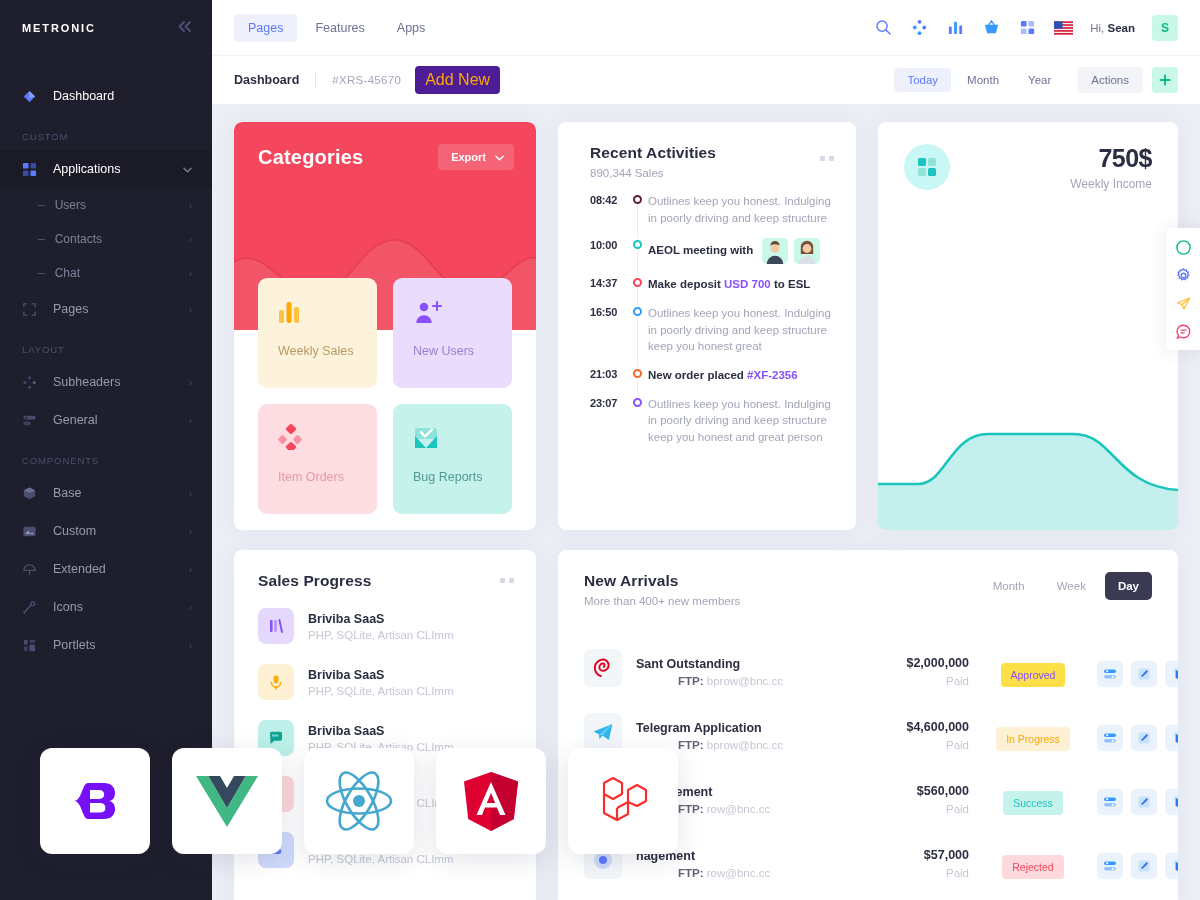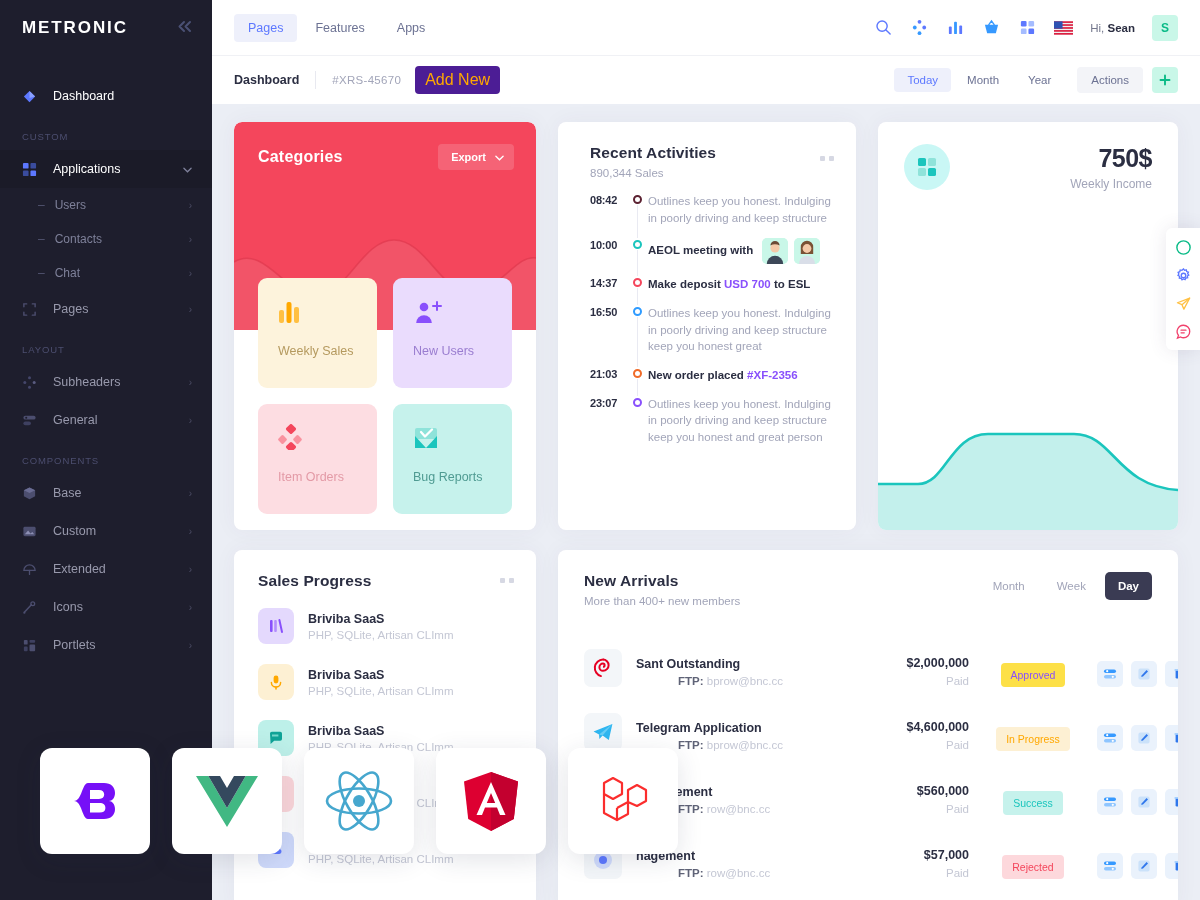--- a/index.html
+++ b/index.html
@@ -16,21 +16,21 @@
   .sidebar {
     width: 212px; height: 900px; flex: 0 0 212px;
     background: #1E1E2D; position: relative; z-index: 5;
     overflow: hidden;
   }
   .brand {
     height: 55px; display: flex; align-items: center; justify-content: space-between;
     padding: 0 20px 0 22px;
   }
   .brand-logo {
-    color: #fff; font-size: 17px; font-weight: 700; letter-spacing: 1.9px;
+    color: #fff; font-size: 11px; font-weight: 700; letter-spacing: 1.9px;
   }
   .brand-collapse { color: #4A5074; font-size: 16px; line-height: 1; cursor: pointer; }
   .nav { padding-top: 22px; }
   .nav-section {
     font-size: 9.5px; letter-spacing: 0.9px; color: #4C4E6F;
     padding: 16px 22px 8px; text-transform: uppercase; font-weight: 500;
   }
   .nav-item {
     display: flex; align-items: center; height: 38px; padding: 0 20px 0 22px;
     color: #9899AC; font-size: 12.5px; position: relative; cursor: pointer;
@@ -103,21 +103,21 @@
   .row2 { display: flex; gap: 22px; margin-top: 20px; height: 360px; }
   .card { background: #fff; border-radius: 8px; box-shadow: 0 0 22px rgba(82,63,105,.05); }
 
   
   .cat-card { width: 302px; flex: 0 0 302px; position: relative; overflow: hidden; }
   .cat-hero {
     height: 208px; background: #F4465C; border-radius: 8px 8px 0 0;
     position: relative; overflow: hidden;
   }
   .cat-hero-head { display: flex; align-items: center; padding: 22px 22px 0 24px; }
-  .cat-title { color: #fff; font-size: 16px; font-weight: 600; letter-spacing: .2px; }
+  .cat-title { color: #fff; font-size: 20px; font-weight: 600; letter-spacing: .2px; }
   .export-btn {
     margin-left: auto; background: rgba(255,255,255,.16); color: #fff; font-size: 11px;
     padding: 7px 10px 7px 13px; border-radius: 4px; display: flex; align-items: center;
     gap: 9px; cursor: pointer; font-weight: 600;
   }
   .cat-wave { position: absolute; left: 0; bottom: 0; width: 100%; height: 130px; }
   .cat-tiles {
     position: relative; padding: 0 24px; margin-top: -52px;
     display: grid; grid-template-columns: 1fr 1fr; gap: 16px;
   }

